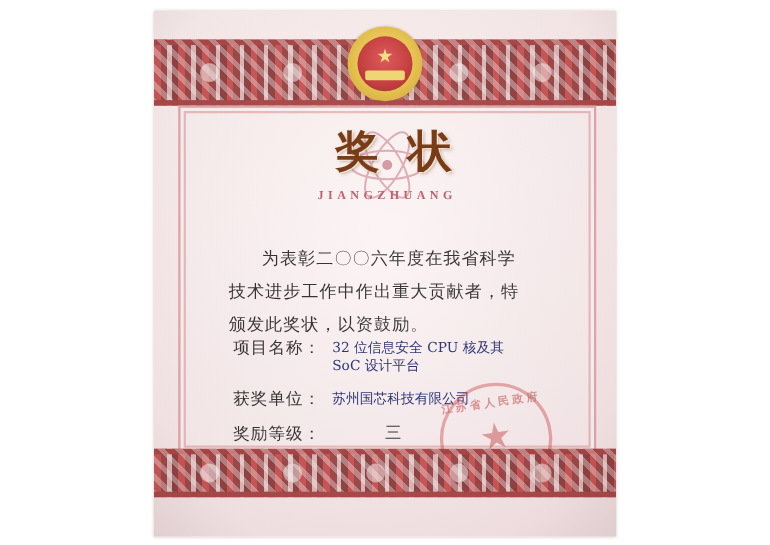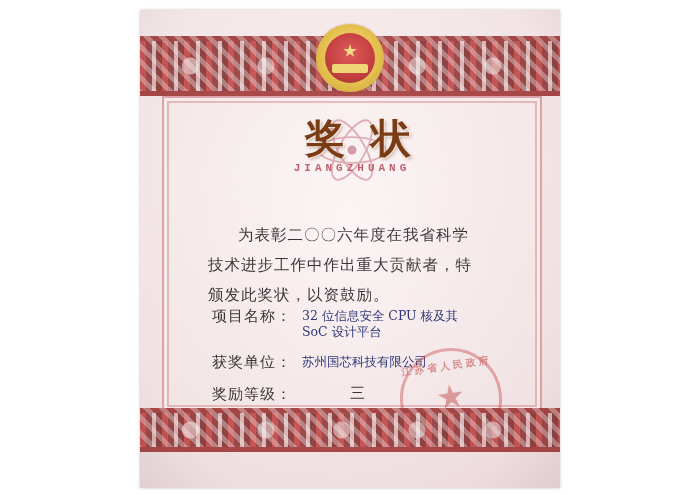--- a/index.html
+++ b/index.html
@@ -140,35 +140,35 @@
     position: absolute;
     left: 50%;
     top: -4px;
     margin-left: -38px;
     width: 76px;
     height: 76px;
     opacity: 0.85;
   }
   #award-title {
     position: relative;
-    font-family: Liberation Sans, sans-serif;
+    font-family: Liberation Serif, serif;
     font-size: 40px;
     font-weight: bold;
     letter-spacing: 26px;
     text-indent: 26px;
     color: #7a3c14;
     text-shadow: 1px 1px 0 rgba(255,255,255,0.6), 2px 2px 3px rgba(120,70,20,0.35);
     line-height: 1.1;
     z-index: 2;
     margin-left: 12px;
   }
   #award-title-pinyin {
     position: relative;
-    margin-top: 2px;
-    font-family: Liberation Mono, monospace;
+    margin-top: 12px;
+    font-family: Liberation Serif, serif;
     font-size: 11px;
     letter-spacing: 4px;
     font-weight: bold;
     color: #c0626d;
     z-index: 2;
   }
 
   
   #body-text {
     position: absolute;

